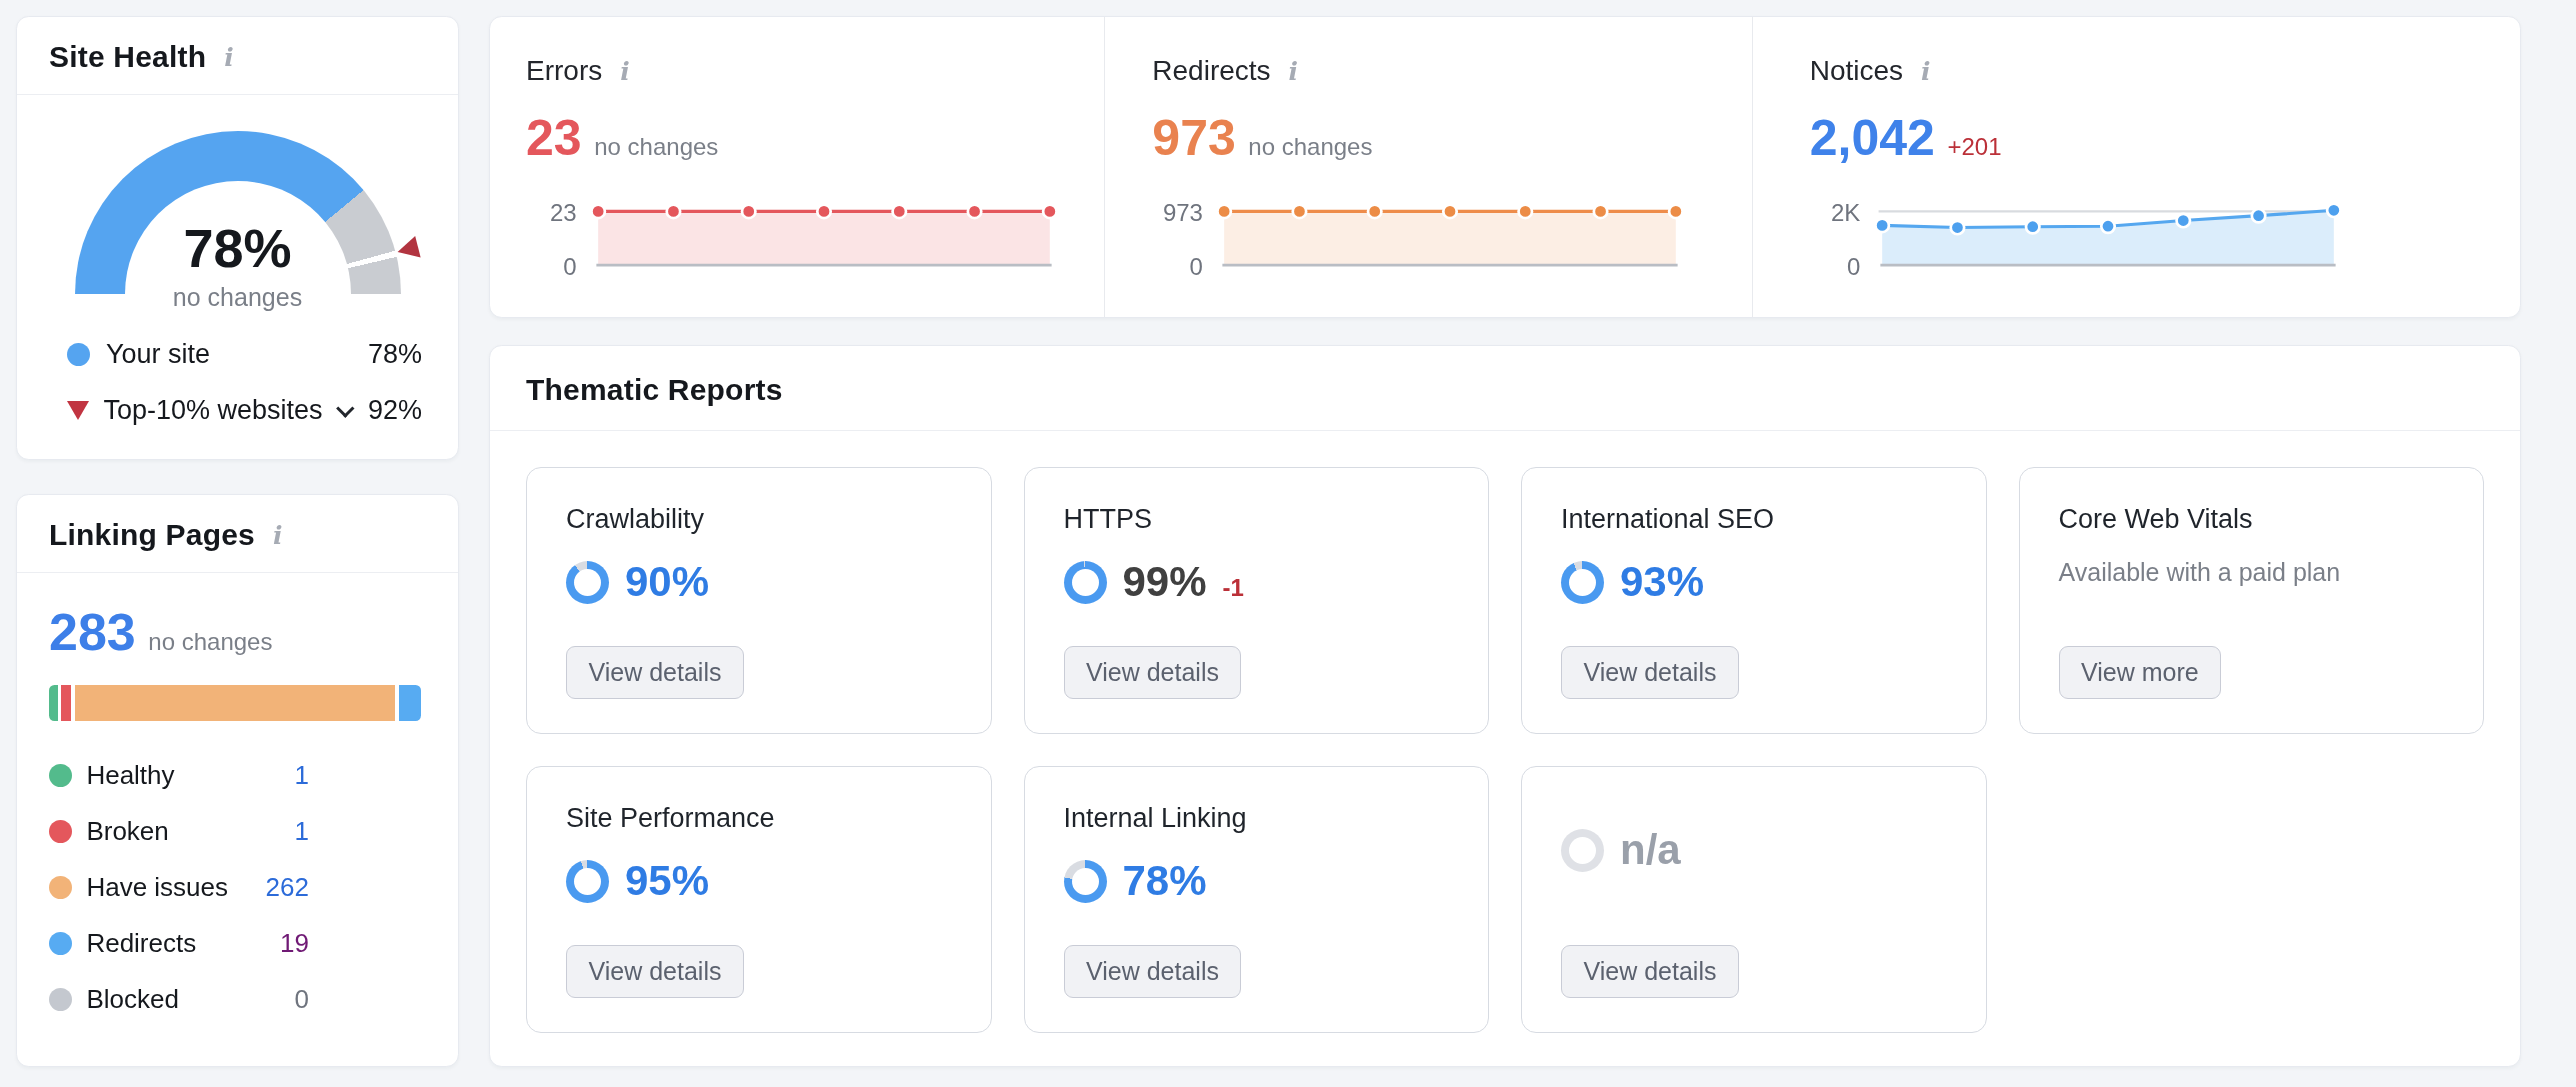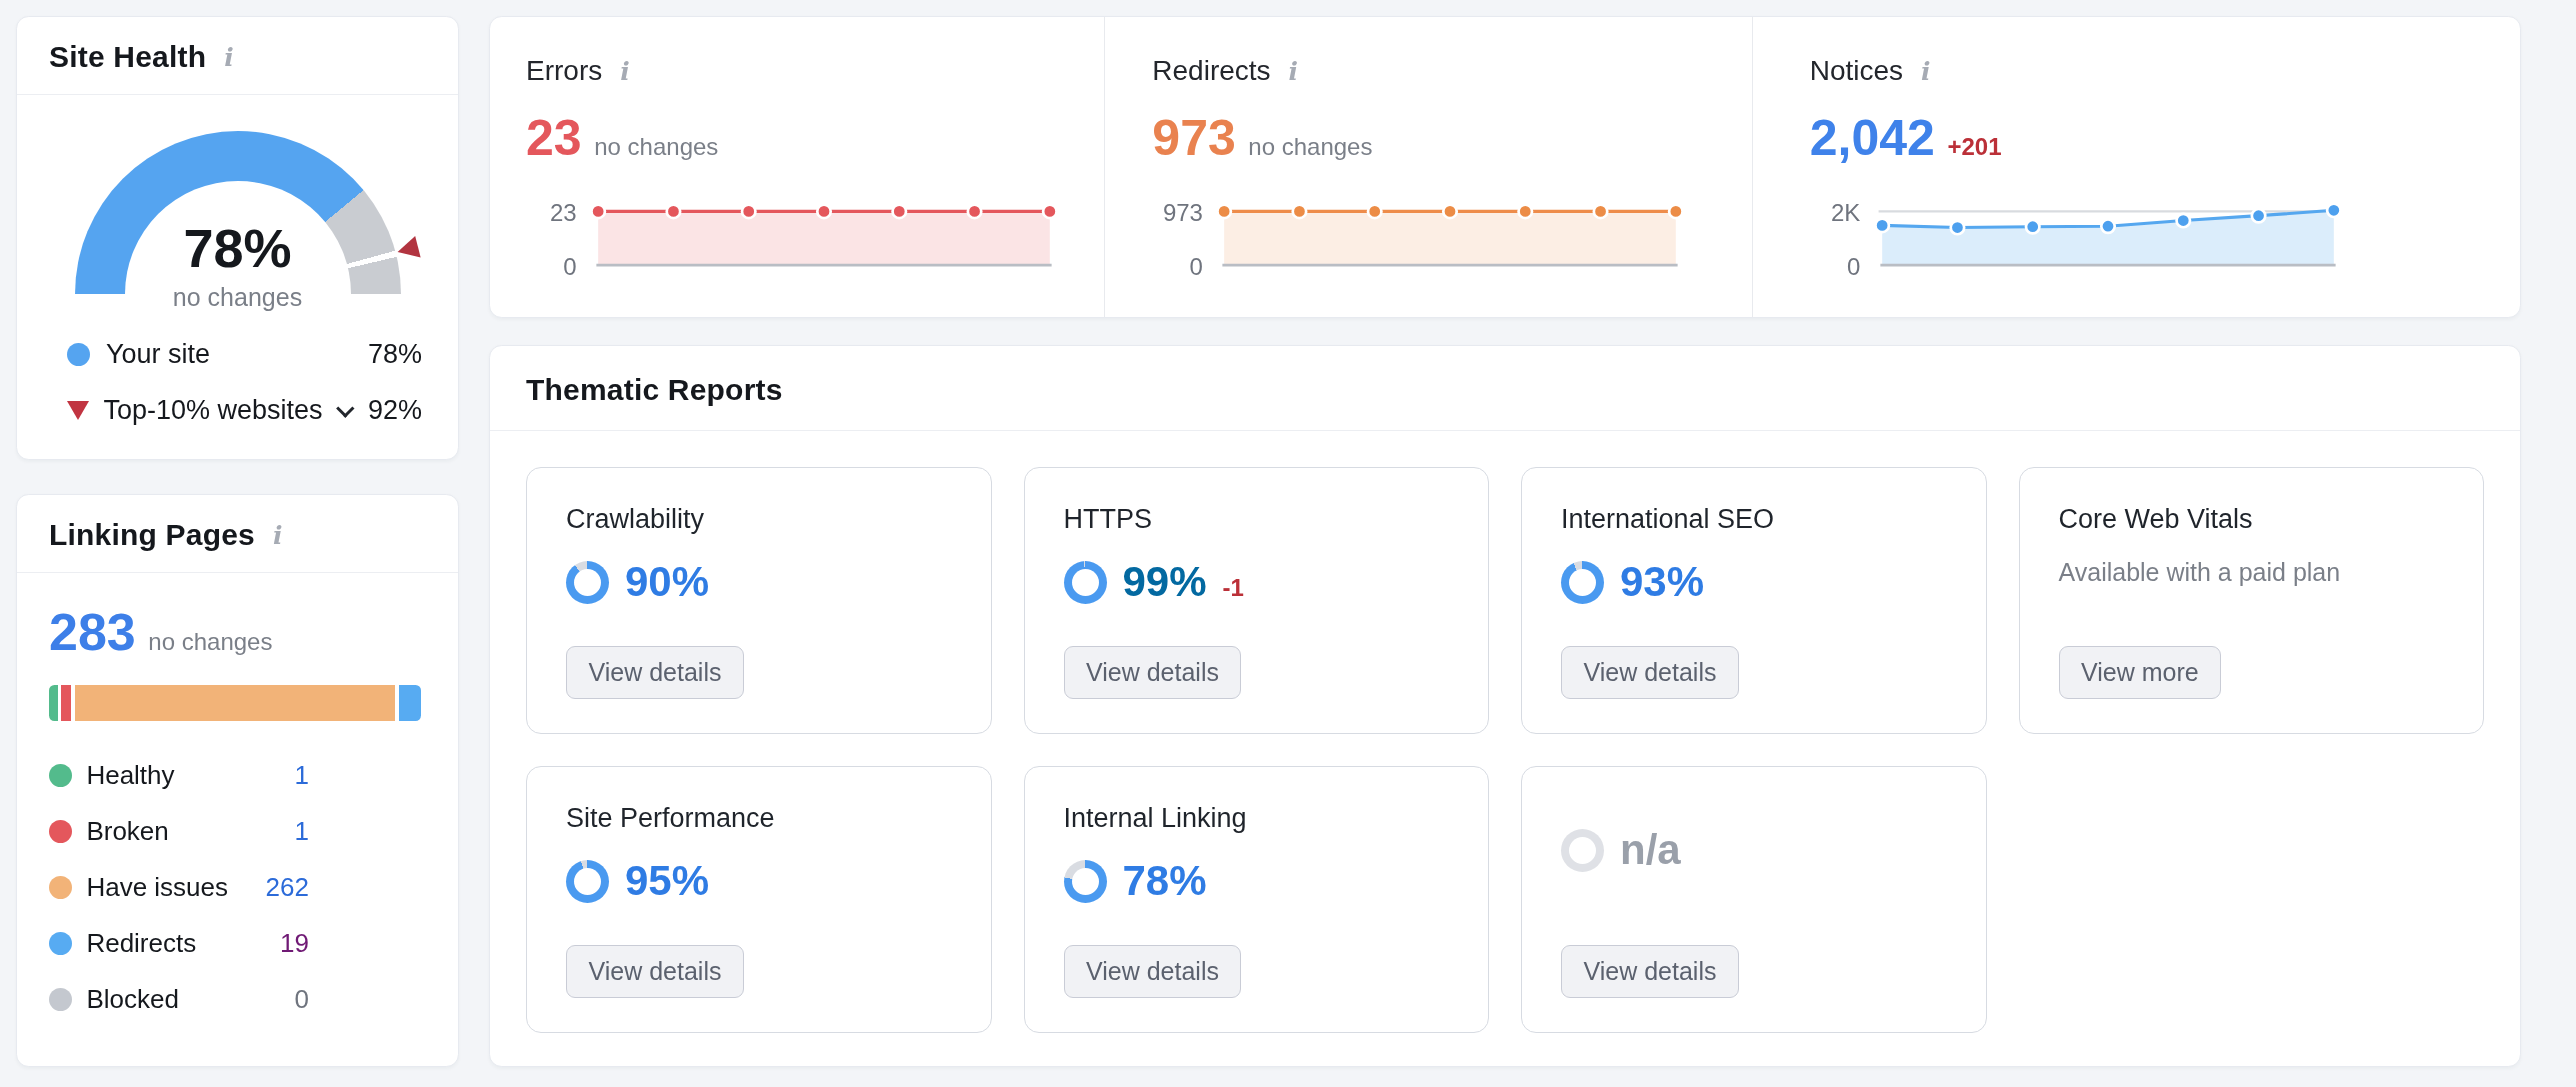--- a/index.html
+++ b/index.html
@@ -271,21 +271,21 @@
     </div>
   </div>
 
   <div class="iss-section last">
     <div class="iss-title-row">
       <span class="iss-title">Notices</span>
       <span class="info-i">i</span>
     </div>
     <div class="iss-value-row">
       <span class="iss-value" style="color: rgb(63, 130, 234);">2,042</span>
-      <span class="iss-change" style="color: rgb(187, 48, 56); font-weight: bold;">+201</span>
+      <span class="iss-change" style="color: rgb(187, 48, 56);">+201</span>
     </div>
     <div class="iss-chart-row">
       <div class="iss-axis">
         <span class="ax-top">2K</span>
         <span class="ax-bottom">0</span>
       </div>
       <svg class="iss-svg" width="466" height="79" viewBox="0 0 520 88">
           <line x1="4" y1="16" x2="520" y2="16" stroke="#d8dbdf" stroke-width="2.5"></line>
           <polygon points="8,76 8,31.6 92,34 176,33.1 260,32.5 344,26.200000000000003 428,20.770000000000003 512,14.740000000000009 512,76" fill="rgba(125,190,242,0.28)"></polygon>
           <line x1="6" y1="76" x2="514" y2="76" stroke="#b9bdc4" stroke-width="3"></line>
@@ -314,21 +314,21 @@
         <span class="donut" style="background: conic-gradient(rgb(74, 154, 240) 0deg, rgb(74, 154, 240) 324deg, rgb(217, 220, 226) 324deg, rgb(217, 220, 226) 360deg);"></span>
         <span class="tile-score" style="color: rgb(47, 124, 228);">90%</span>
       </div>
       <button class="tile-btn">View details</button>
     </div>
 
     <div class="tile">
       <div class="tile-title">HTTPS</div>
       <div class="tile-score-row">
         <span class="donut" style="background: conic-gradient(rgb(74, 154, 240) 0deg, rgb(74, 154, 240) 356.4deg, rgb(217, 220, 226) 356.4deg, rgb(217, 220, 226) 360deg);"></span>
-        <span class="tile-score" style="color: #0369a1;">99%</span>
+        <span class="tile-score" style="color: #404040;">99%</span>
         <span class="tile-change" style="color: rgb(187, 48, 56);">-1</span>
       </div>
       <button class="tile-btn">View details</button>
     </div>
 
     <div class="tile">
       <div class="tile-title">International SEO</div>
       <div class="tile-score-row">
         <span class="donut" style="background: conic-gradient(rgb(74, 154, 240) 0deg, rgb(74, 154, 240) 334.8deg, rgb(217, 220, 226) 334.8deg, rgb(217, 220, 226) 360deg);"></span>
         <span class="tile-score" style="color: rgb(47, 124, 228);">93%</span>

